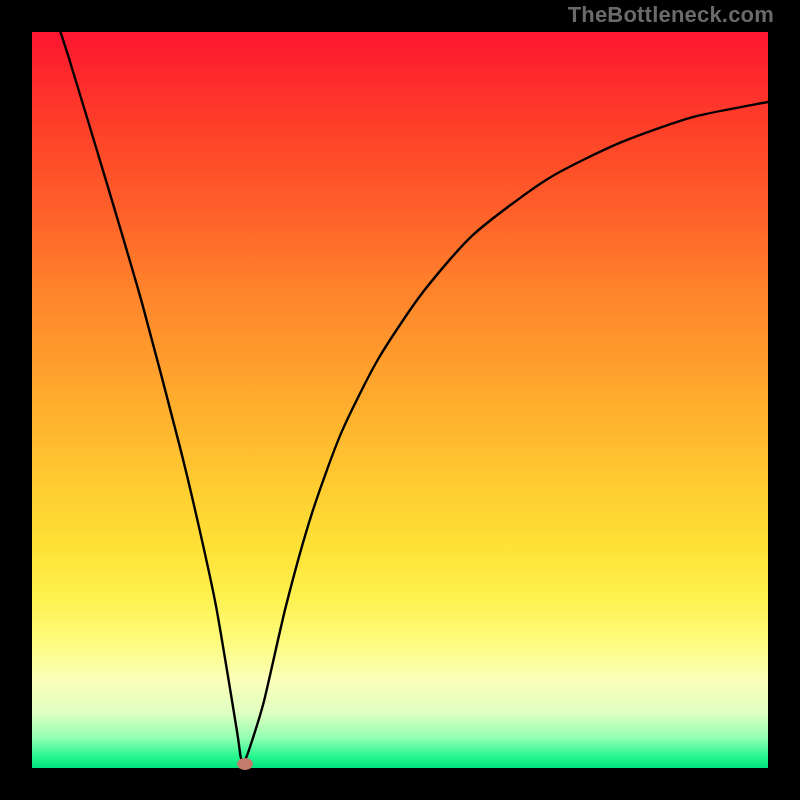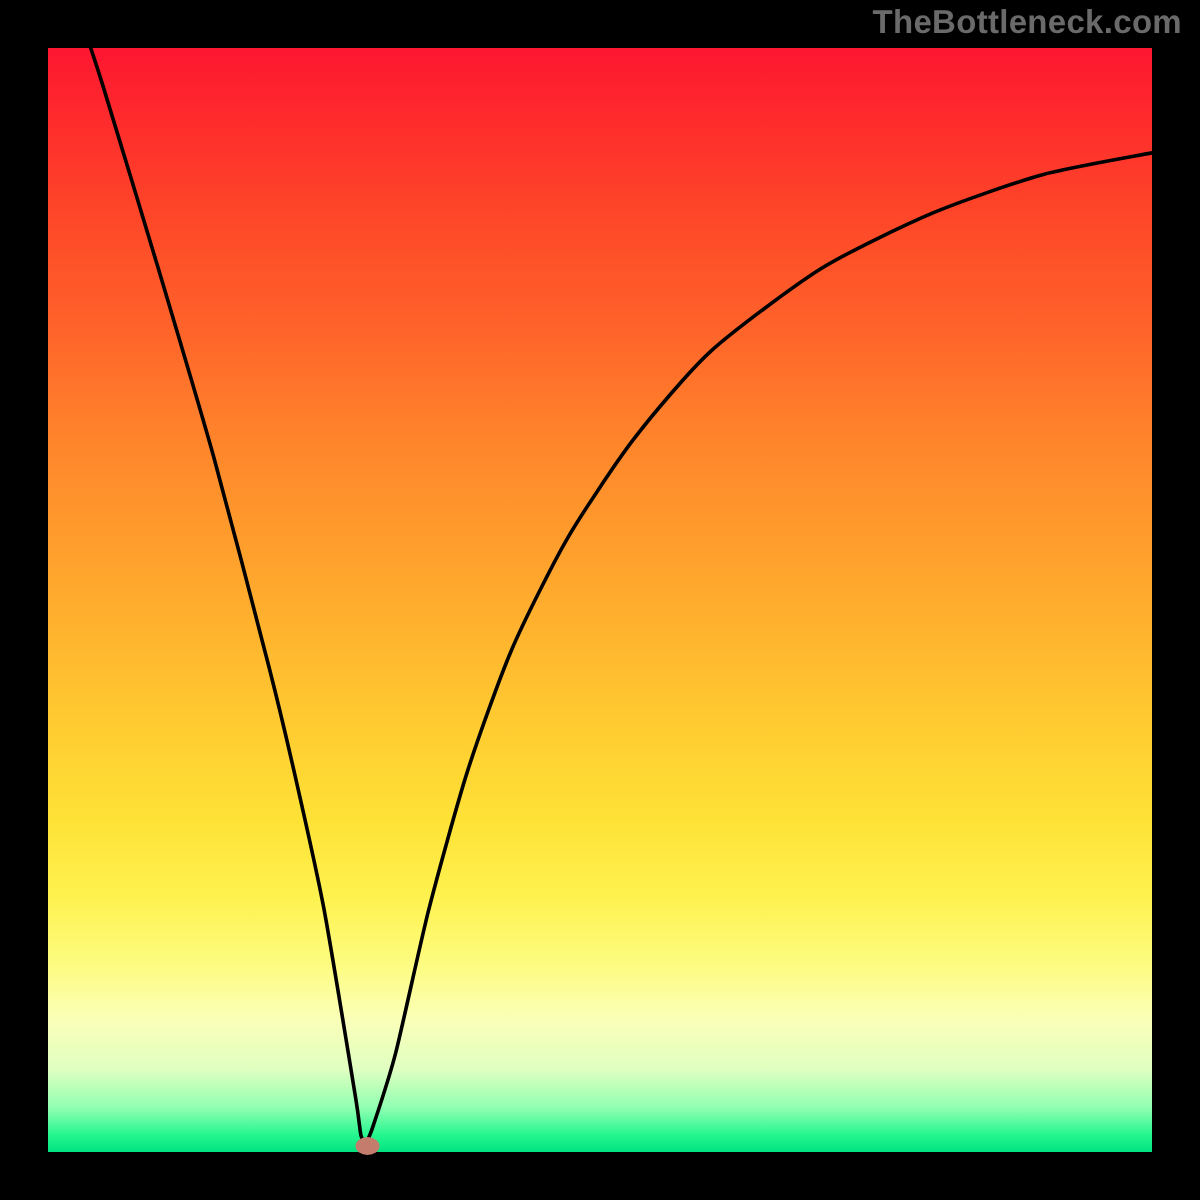--- a/index.html
+++ b/index.html
@@ -13,21 +13,21 @@
   }
   .outer {
     position: relative;
     width: 800px;
     height: 800px;
     background: #000;
   }
   .attribution {
     position: absolute;
     top: 2px;
-    right: 12px;
+    right: 26px;
     font-size: 22px;
     font-weight: bold;
     color: #6a6a6a;
     letter-spacing: 0.2px;
     z-index: 10;
   }
   .plot-area {
     position: absolute;
     left: 32px;
     top: 32px;

